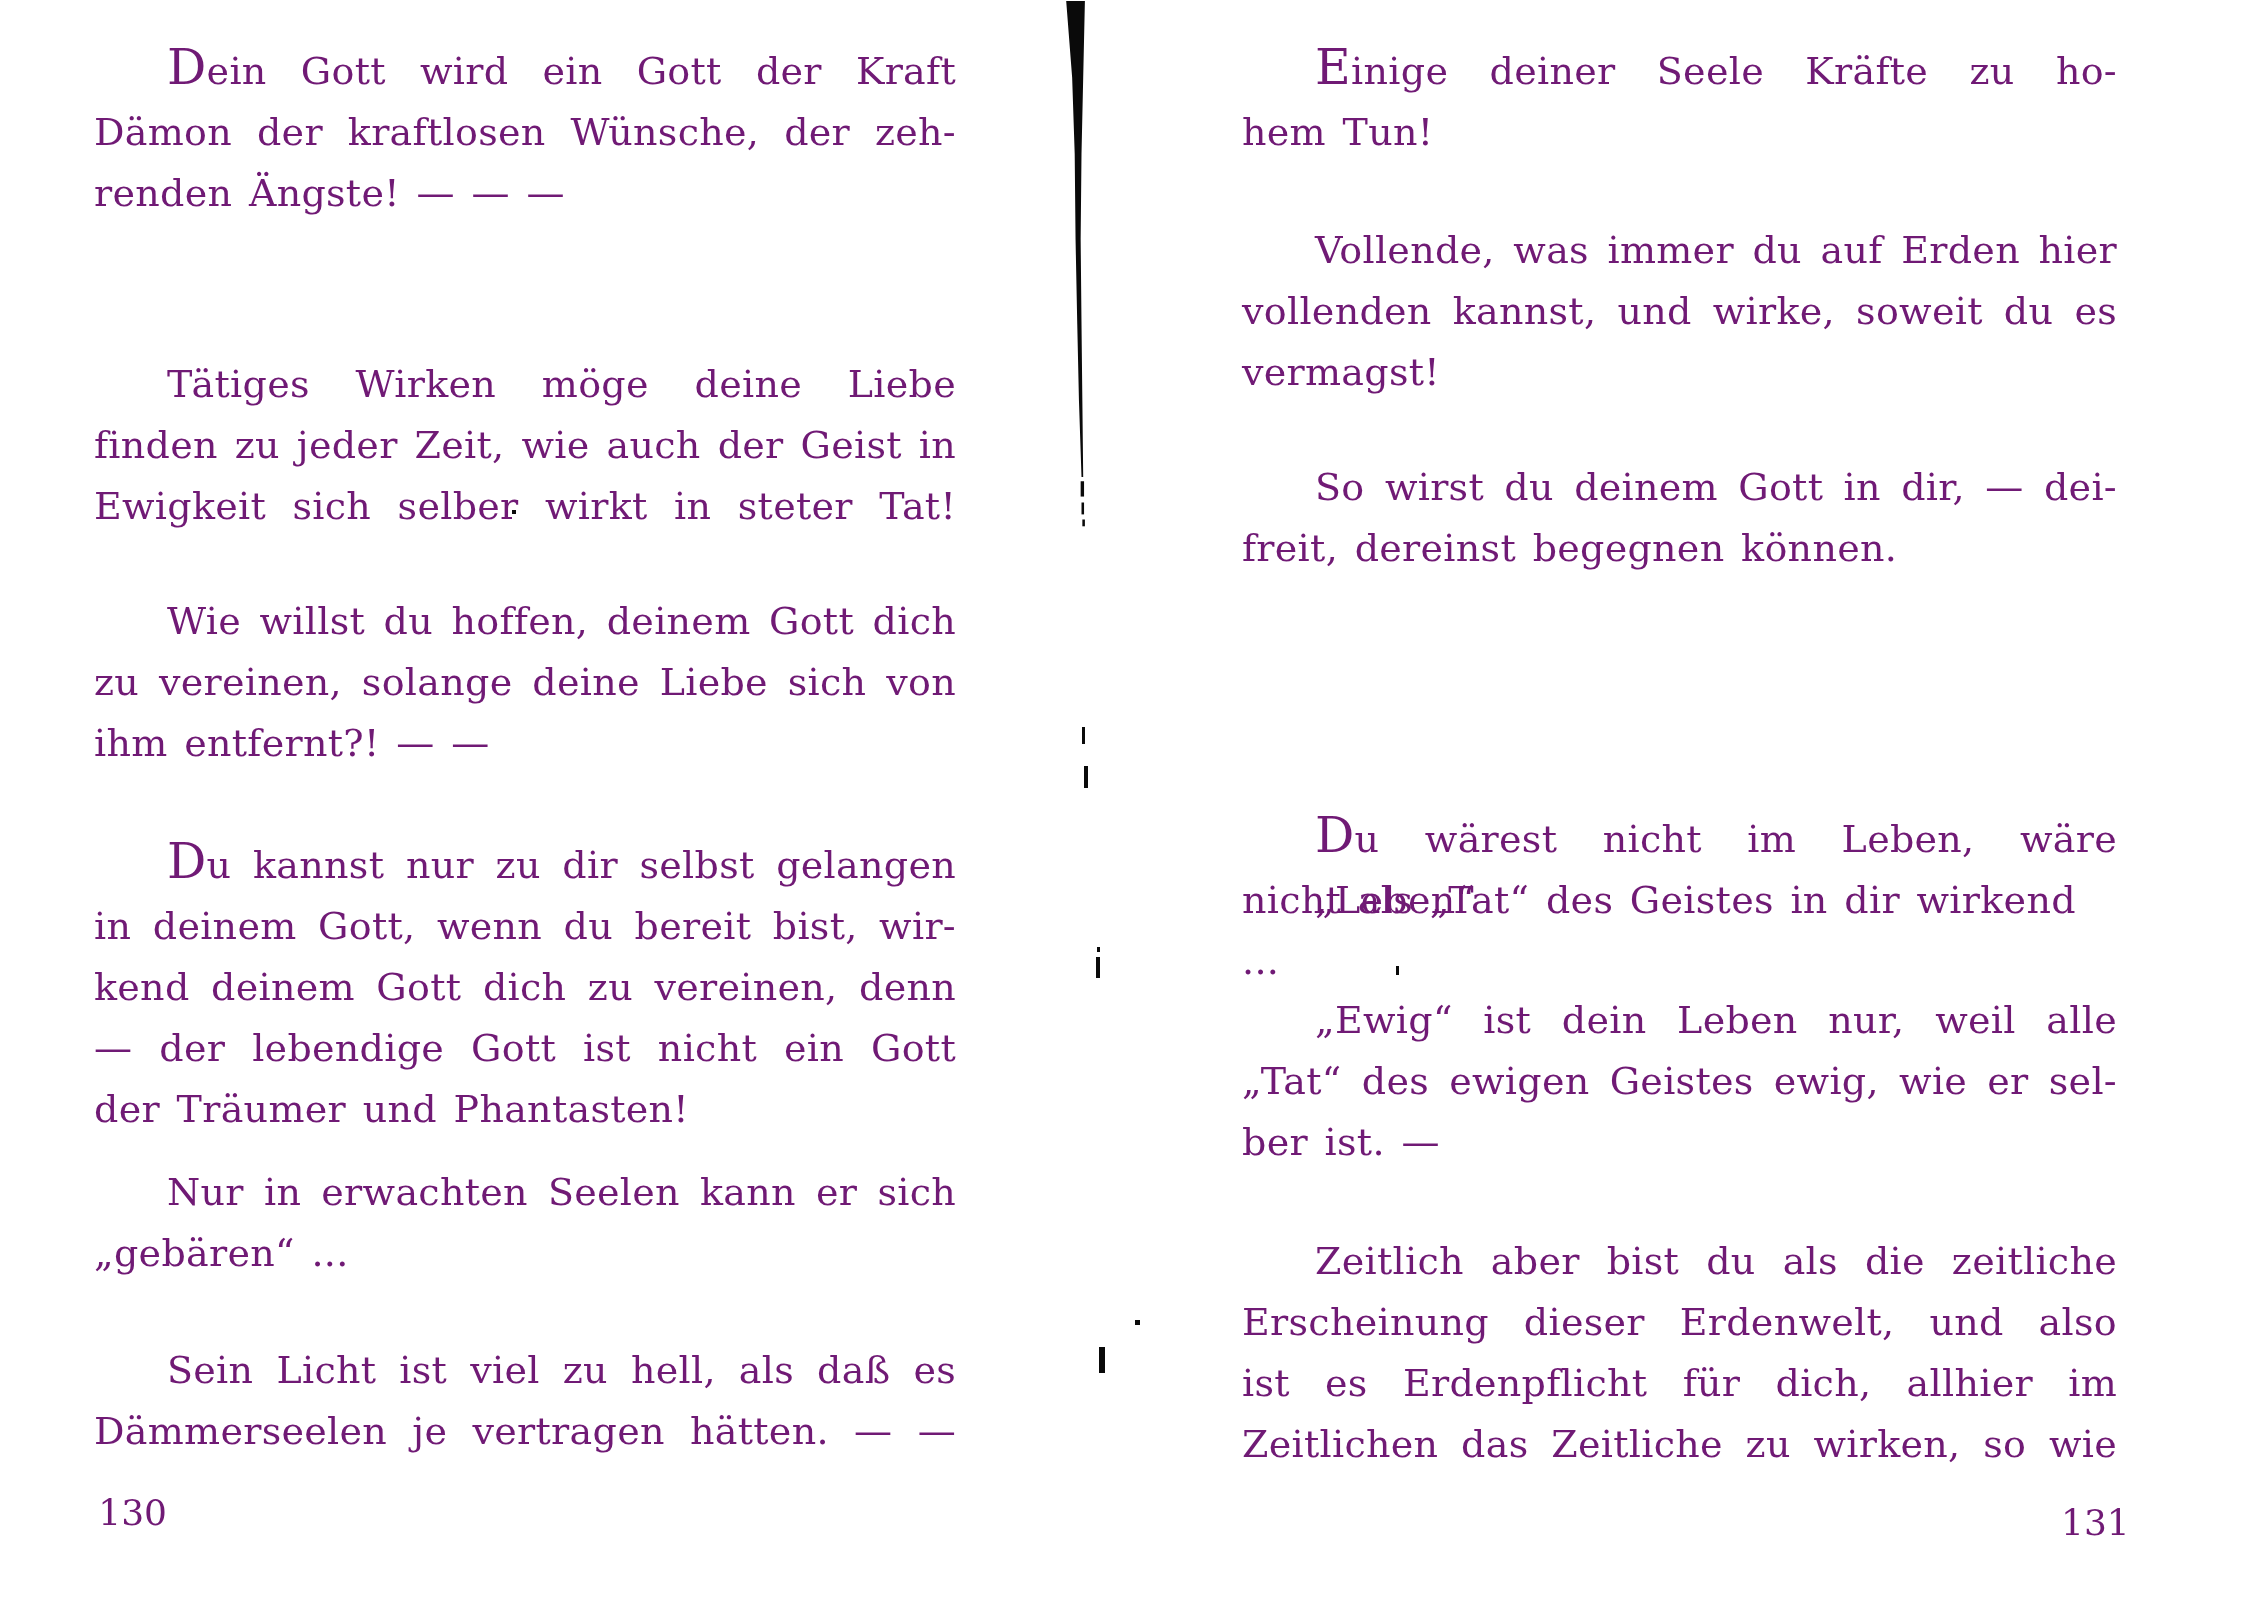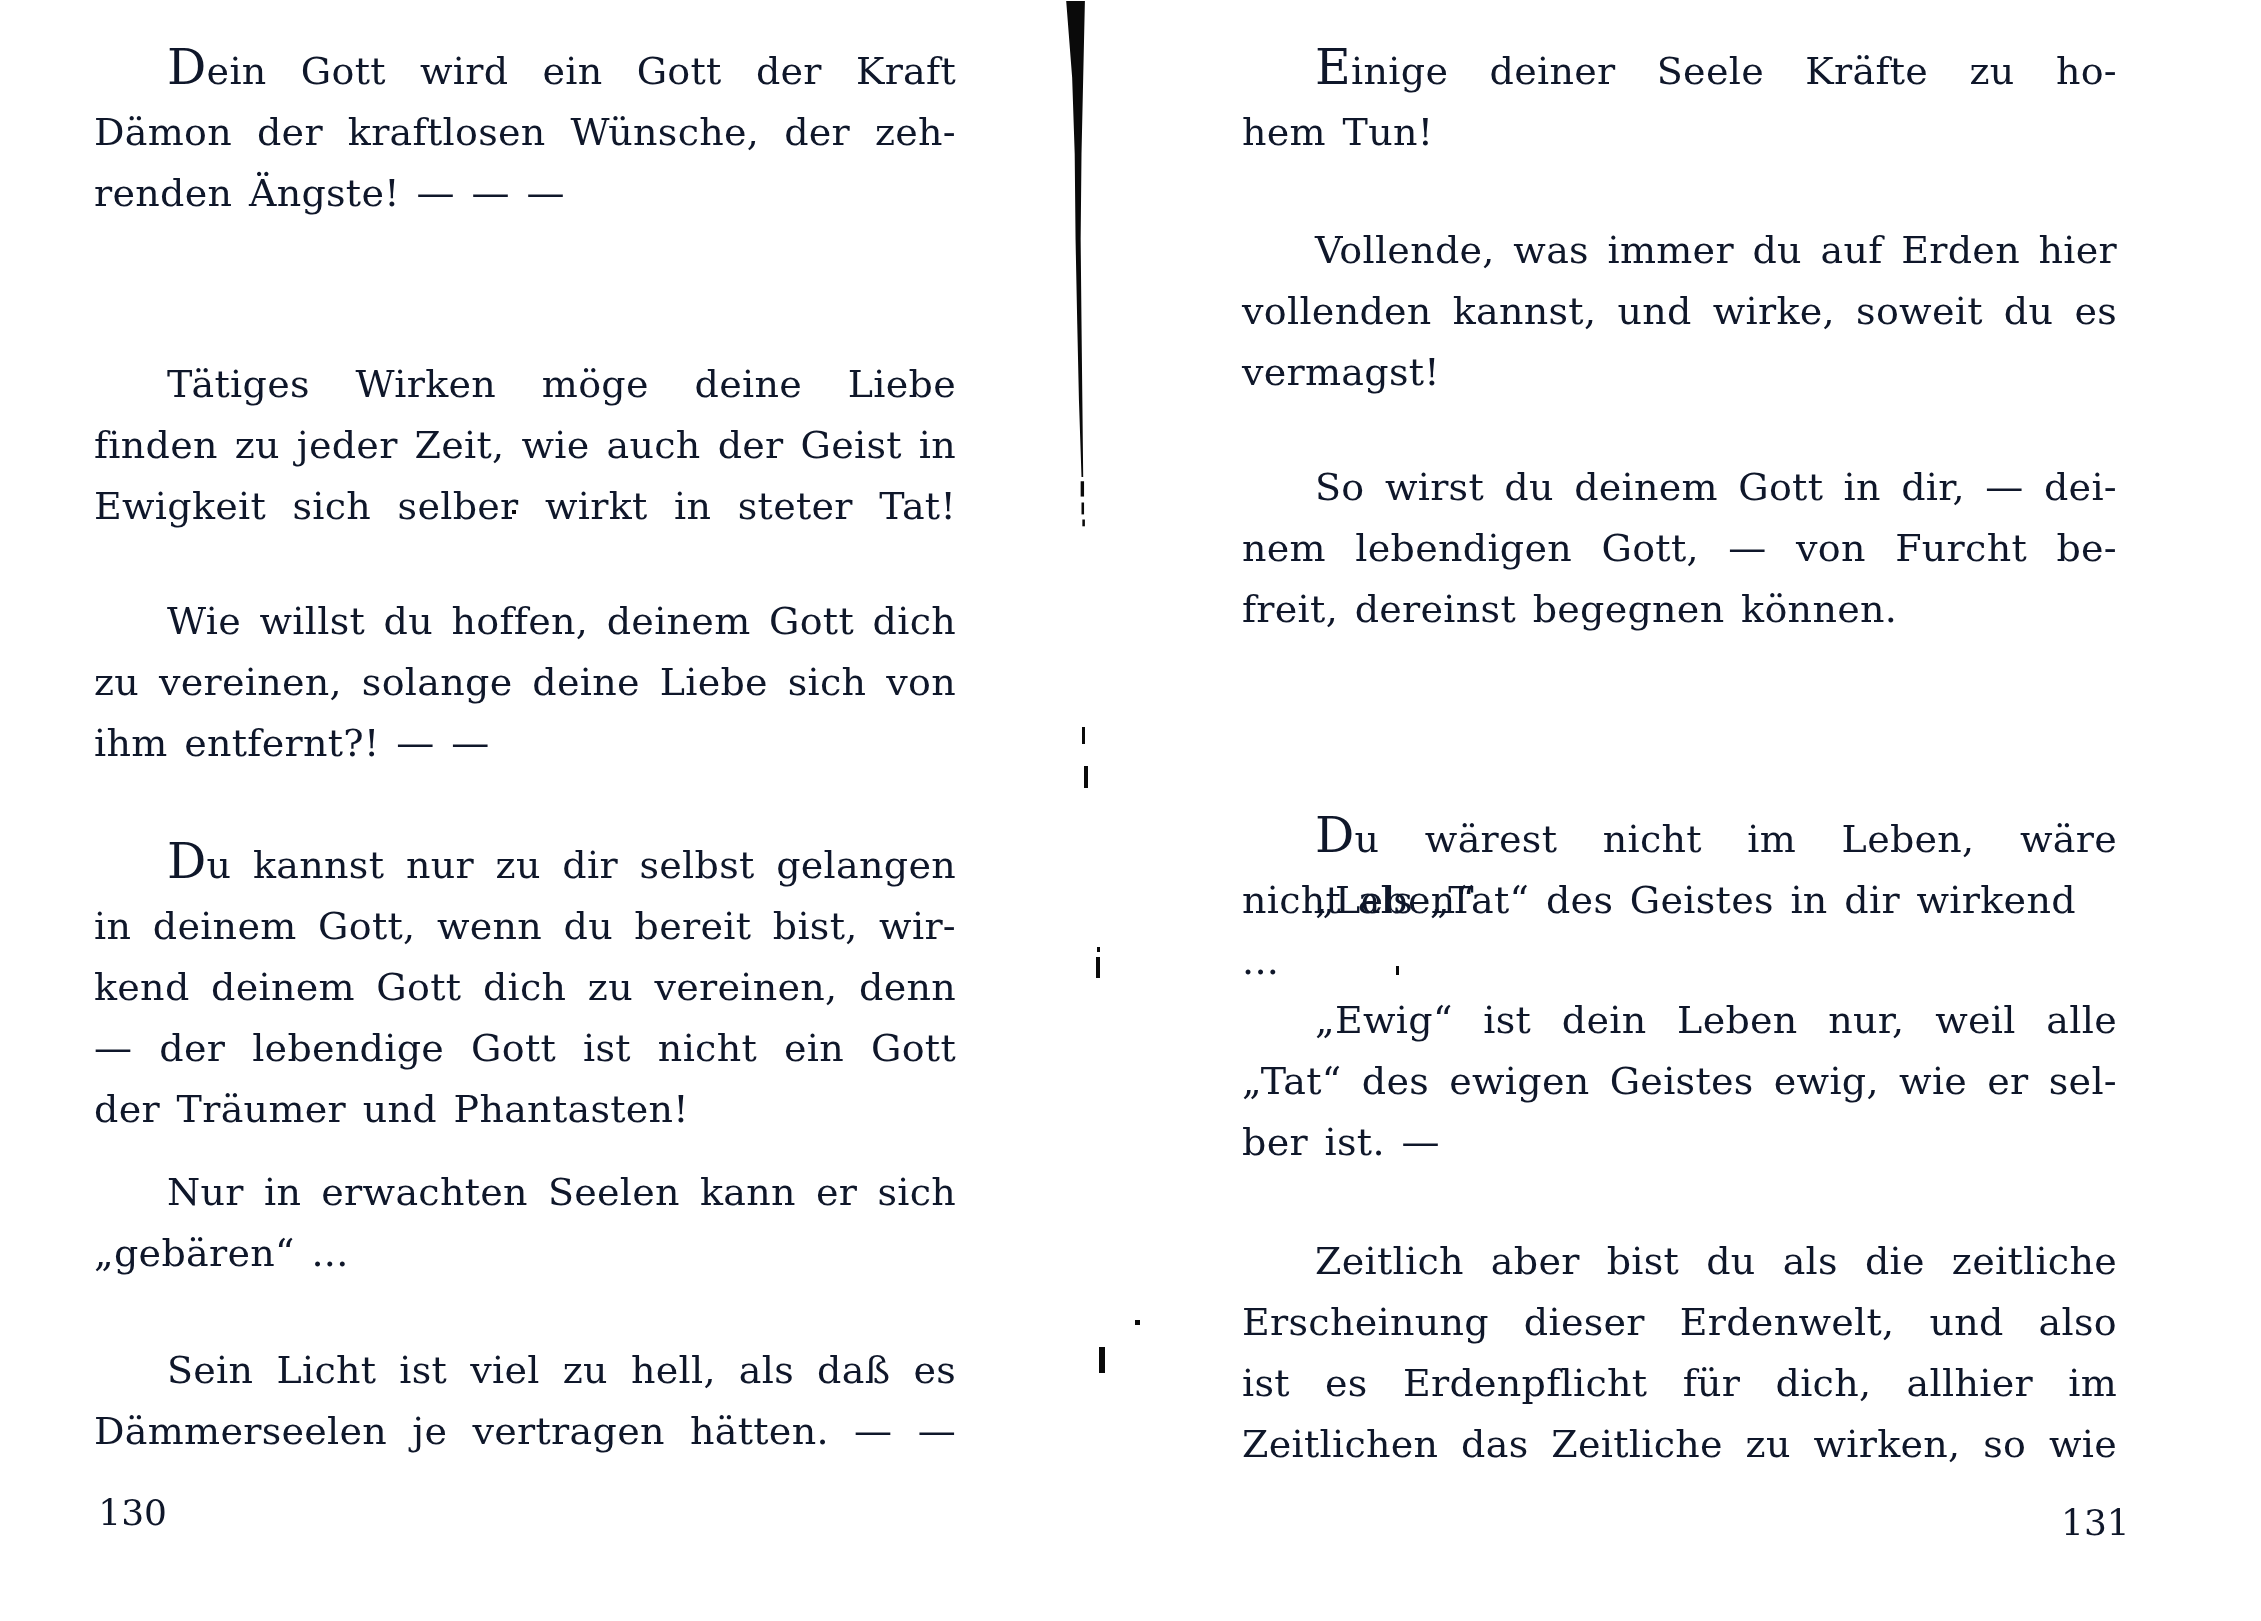--- a/index.html
+++ b/index.html
@@ -3,21 +3,21 @@
 <meta charset="utf-8">
 <style>
   html, body { margin: 0; padding: 0; background: #ffffff; }
   .spread {
     position: relative;
     width: 2261px;
     height: 1621px;
     background: #ffffff;
     overflow: hidden;
     font-family: "DejaVu Serif", "Liberation Serif", serif;
-    color: #0f172a;
+    color: #701a75;
   }
   .page {
     position: absolute;
     top: 0;
     height: 1621px;
   }
   .page-left  { left: 94px;  width: 862px; }
   .page-right { left: 1242px; width: 875px; }
   .para {
     position: absolute;
@@ -104,21 +104,20 @@
         <div class="line indent"><span class="initial">E</span>inige deiner Seele Kräfte zu ho-</div>
         <div class="line nojust">hem Tun!</div>
       </div>
     <div class="para" style="top:220px">
         <div class="line indent">Vollende, was immer du auf Erden hier</div>
         <div class="line">vollenden kannst, und wirke, soweit du es</div>
         <div class="line nojust">vermagst!</div>
       </div>
     <div class="para" style="top:457px">
         <div class="line indent">So wirst du deinem Gott in dir, — dei-</div>
-        <div class="line">nem lebendigen Gott, — von Furcht be-</div>
         <div class="line nojust">freit, dereinst begegnen können.</div>
       </div>
     <div class="para" style="top:990px">
         <div class="line indent">„Ewig“ ist dein Leben nur, weil alle</div>
         <div class="line">„Tat“ des ewigen Geistes ewig, wie er sel-</div>
         <div class="line nojust">ber ist. —</div>
       </div>
     <div class="para" style="top:809px">
         <div class="line indent"><span class="initial">D</span>u wärest nicht im Leben, wäre „Leben“</div>
         <div class="line nojust">nicht als „Tat“ des Geistes in dir wirkend ...</div>

